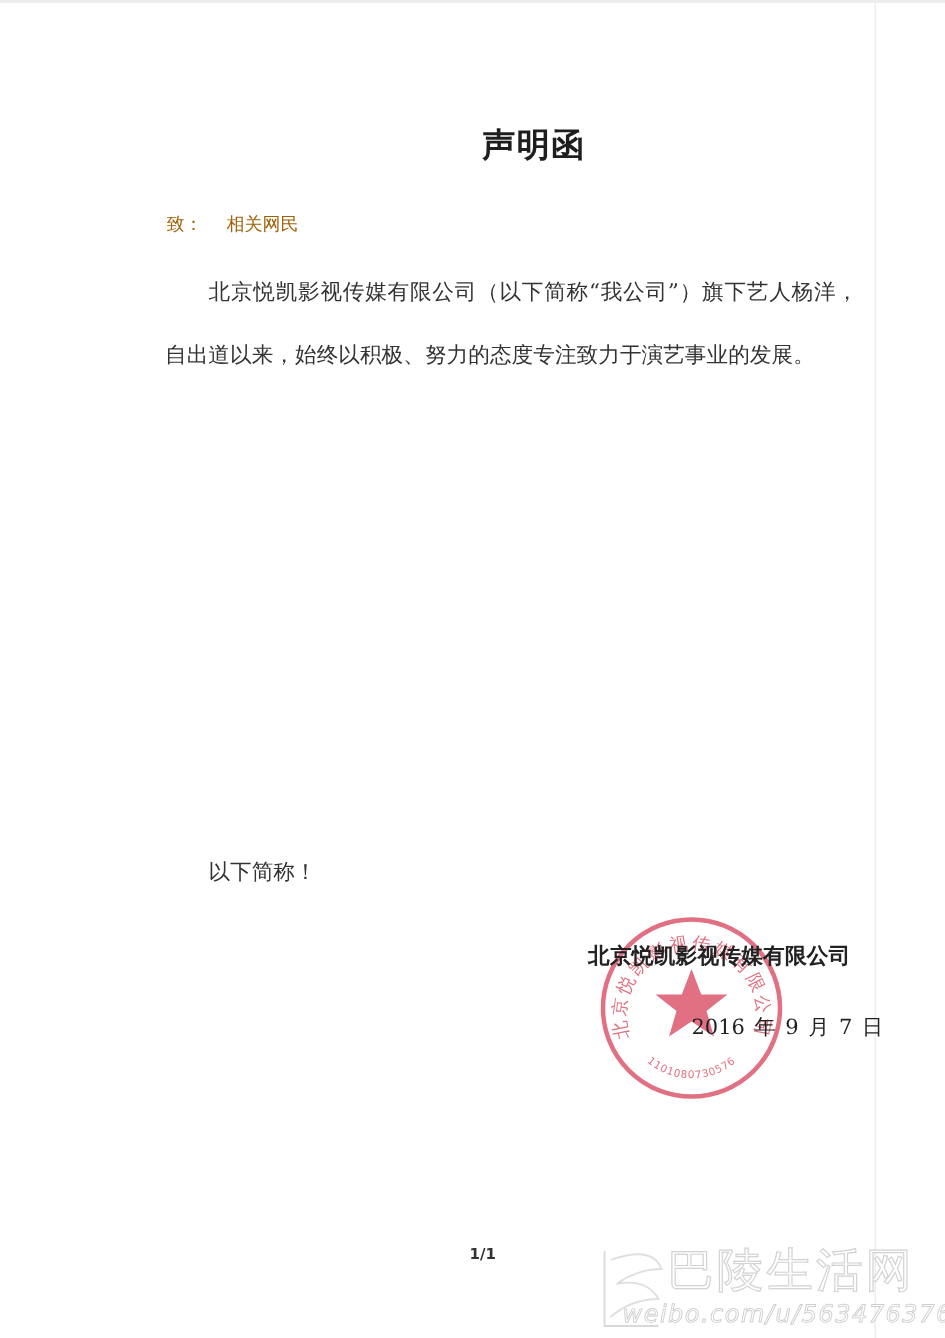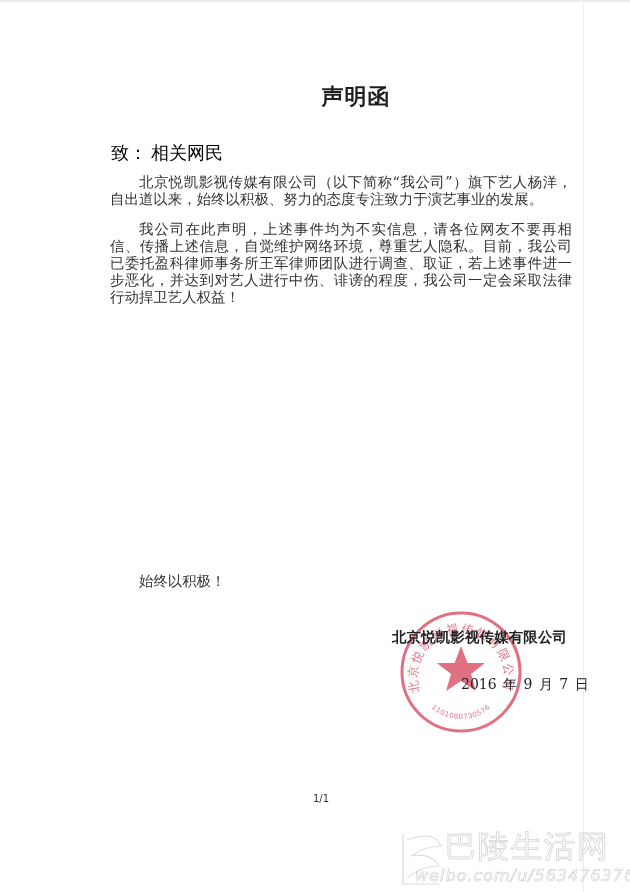--- a/index.html
+++ b/index.html
@@ -31,31 +31,31 @@
       font-family: "DejaVu Sans", "Liberation Sans", sans-serif;
       font-weight: bold;
       font-size: 22px;
       letter-spacing: 1px;
       color: #1e1e1e;
     }
     .salutation {
       position: absolute;
       left: 111px; top: 141px;
       font-family: "DejaVu Sans", "Liberation Sans", sans-serif;
-      font-size: 18px;
-      color: #000000;
+      font-size: 12px;
+      color: #a16207;
     }
     .salutation .label { display: inline-block; width: 40px; }
     .body {
       position: absolute;
       left: 110px;
       top: 174px;
       width: 462px;
       font-size: 14.4px;
-      line-height: 17px;
+      line-height: 42px;
       letter-spacing: 0.05px;
       text-align: justify;
       color: #333;
     }
     .body p {
       margin: 0 0 13px 0;
       text-indent: 29px;
     }
     .closing {
       position: absolute;
@@ -81,24 +81,24 @@
     .date {
       position: absolute;
       left: 428px; top: 676px;
       font-size: 14px;
       color: #222;
       word-spacing: 2px;
       margin-left: 33px;
     }
     .page-number {
       position: absolute;
-      left: 313px; top: 793px;
+      left: 313px; top: 831px;
       font-family: "DejaVu Sans", "Liberation Sans", sans-serif;
       font-size: 10px;
-      font-weight: normal;
+      font-weight: bold;
       color: #333;
     }
     .watermark {
       position: absolute;
       left: 395px; top: 826px;
       width: 235px; height: 66px;
       opacity: 0.9;
     }
     .wm-title {
       position: absolute;
@@ -133,24 +133,23 @@
 <div class="right-fold"></div>
 
 <div class="title">声明函</div>
 
 <div class="salutation">
   <span class="label">致：</span><span>相关网民</span>
 </div>
 
 <div class="body">
   <p>北京悦凯影视传媒有限公司（以下简称“我公司”）旗下艺人杨洋，自出道以来，始终以积极、努力的态度专注致力于演艺事业的发展。</p>
-  <p>我公司在此声明，上述事件均为不实信息，请各位网友不要再相信、传播上述信息，自觉维护网络环境，尊重艺人隐私。目前，我公司已委托盈科律师事务所王军律师团队进行调查、取证，若上述事件进一步恶化，并达到对艺人进行中伤、诽谤的程度，我公司一定会采取法律行动捍卫艺人权益！</p>
 </div>
 
-<div class="closing">始终以积极！</div>
+<div class="closing">以下简称！</div>
 
 <svg class="seal" viewBox="0 0 124 124">
   <defs>
     <path id="sealArc" d="M 20 80 A 44 44 0 1 1 104 80"></path>
     <path id="sealArcBottom" d="M 30 96 A 46 46 0 0 0 94 96"></path>
   </defs>
   <circle cx="62" cy="62" r="59" fill="none" stroke="#d9485f" stroke-width="3"></circle>
   <polygon points="62,36 68.5,53 86,53 72,64 77,81 62,71 47,81 52,64 38,53 55.5,53" fill="#d9485f"></polygon>
   <text font-size="12" fill="#d9485f" font-family="DejaVu Serif, serif" letter-spacing="2">
     <textPath href="#sealArc" startOffset="50%" text-anchor="middle">北京悦凯影视传媒有限公司</textPath>

